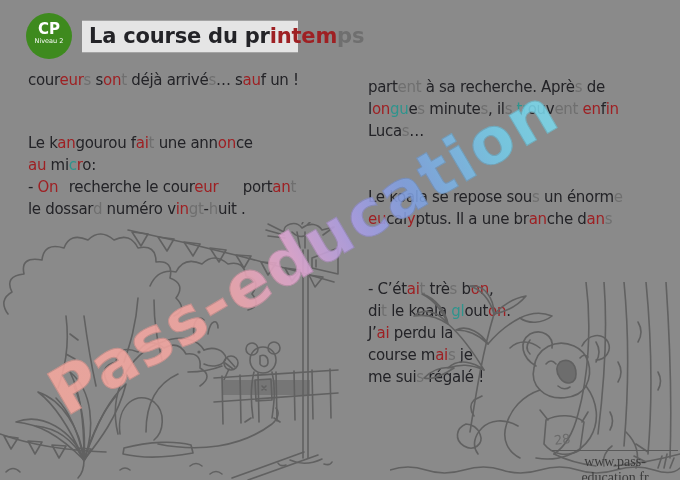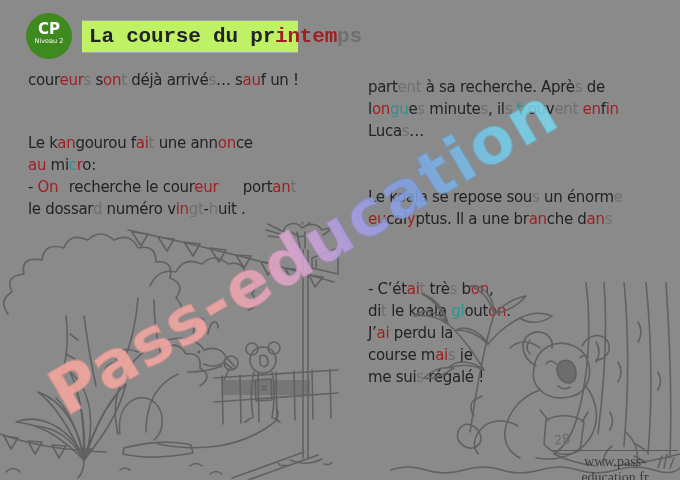--- a/index.html
+++ b/index.html
@@ -4,22 +4,22 @@
 <style>
   html,body{margin:0;padding:0;}
   body{width:680px;height:480px;overflow:hidden;font-family:"DejaVu Sans",sans-serif;}
   .page{position:relative;width:680px;height:480px;background:#8a8a8a;overflow:hidden;}
 
   
   .badge{position:absolute;left:26px;top:13px;width:46px;height:46px;border-radius:50%;
          background:#3e8a1e;color:#fff;text-align:center;z-index:3;}
   .badge-level{font-size:15px;font-weight:bold;margin-top:9px;line-height:15px;}
   .badge-sub{font-size:6.5px;line-height:8px;}
-  .title-box{position:absolute;left:82px;top:20px;width:216px;height:31px;background:#bef264;
-             border-top:1px solid #a4a4a4;border-bottom:1px solid #a4a4a4;z-index:2;font-family:Liberation Mono, monospace;}
+  .title-box{position:absolute;left:82px;top:20px;width:216px;height:31px;background:#e5e5e5;
+             border-top:1px solid #a4a4a4;border-bottom:1px solid #a4a4a4;z-index:2;}
   .title-line{font-size:21px;font-weight:600;line-height:31px;padding-left:7px;white-space:nowrap;letter-spacing:-0.2px;}
 
   
   .para{position:absolute;z-index:1;}
   .line{white-space:nowrap;height:22px;line-height:22px;font-size:15px;font-weight:500;letter-spacing:-0.3px;}
   .col-l{left:28px;}
   .col-r{left:368px;}
   .p-l1{top:69px;} .p-l2{top:132px;}
   .p-r1{top:76px;} .p-r2{top:186px;} .p-r3{top:278px;}
 

